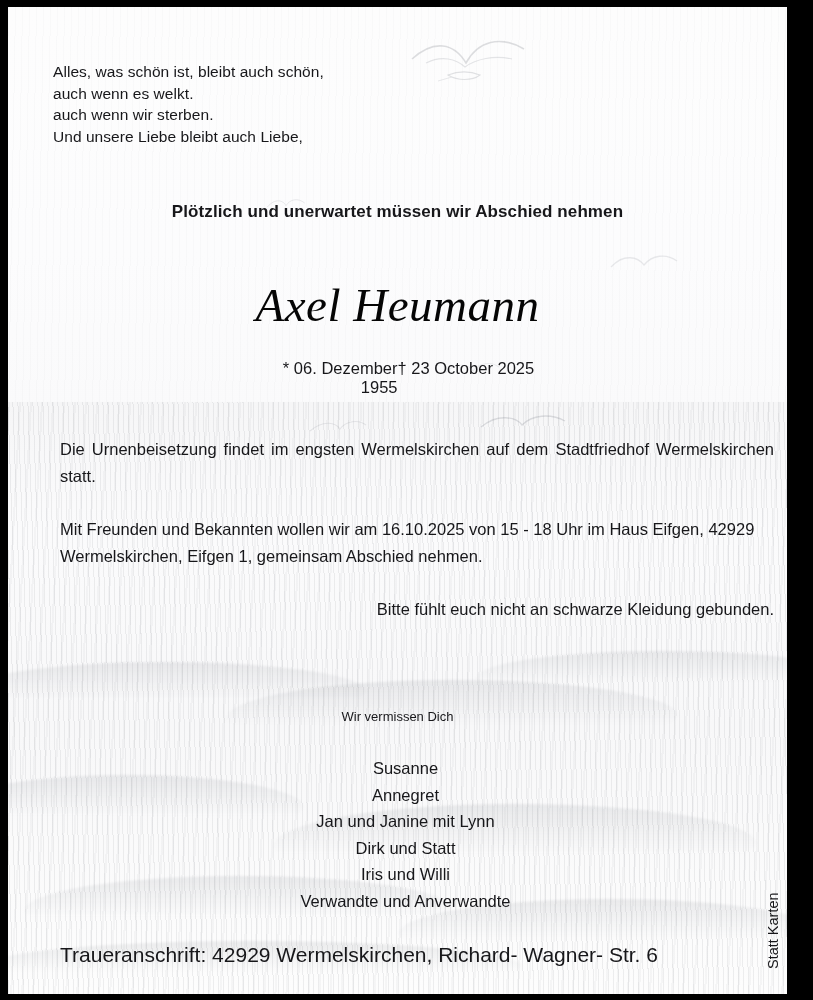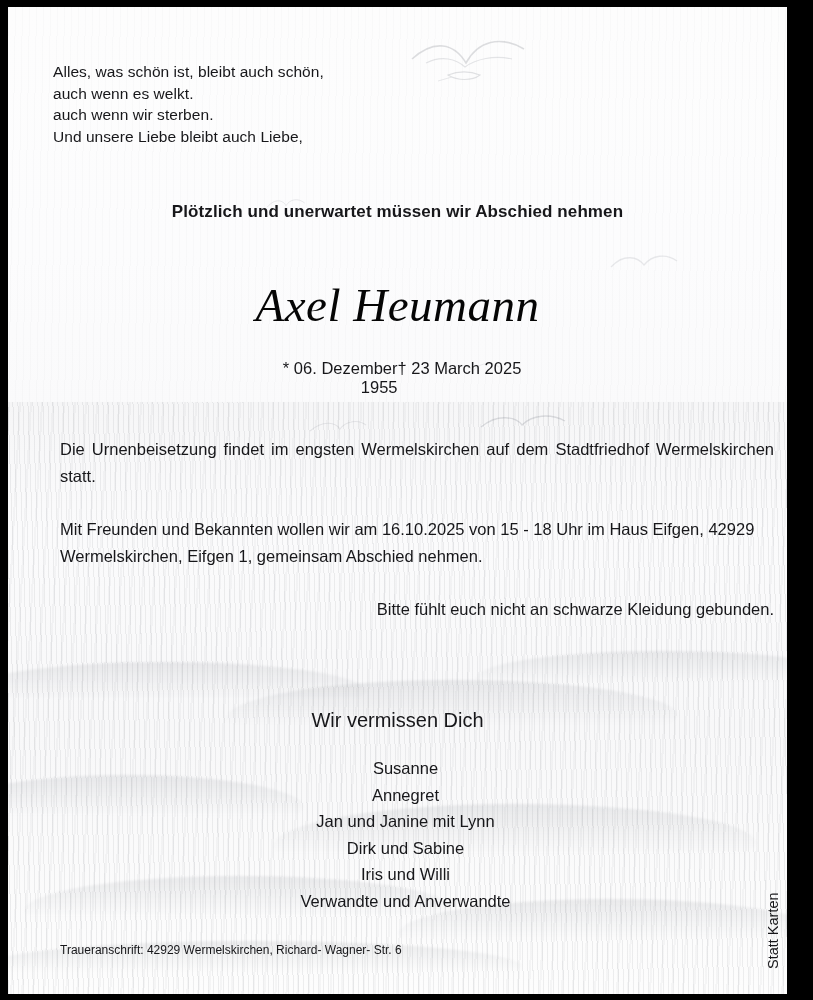--- a/index.html
+++ b/index.html
@@ -160,39 +160,39 @@
   .body p { margin: 0; }
   .body .p1 { text-align: justify; }
   .body .p2 { margin-top: 26px; }
   .body .p3 { margin-top: 26px; text-align: right; }
 
   .closing {
     position: absolute;
     left: 0; right: 0;
     top: 702px;
     text-align: center;
-    font-size: 20px;
+    font-size: 13px;
     color: #17171a;
   }
   .mourners {
     position: absolute;
     left: 0; right: 0;
     top: 748px;
     text-align: center;
     font-size: 16.5px;
     line-height: 26.5px;
     color: #17171a;
   }
   .mourners div { white-space: nowrap; margin-left: 16px; }
 
   .address {
     position: absolute;
     left: 52px;
     top: 936px;
-    font-size: 12px;
+    font-size: 21px;
     color: #17171a;
   }
 
   .statt {
     position: absolute;
     right: 4px;
     top: 872px;
     width: 20px;
     height: 90px;
   }
@@ -270,36 +270,36 @@
         <div>auch wenn wir sterben.</div>
         <div>Und unsere Liebe bleibt auch Liebe,</div>
       </div>
 
       <div class="lead">Plötzlich und unerwartet müssen wir Abschied nehmen</div>
 
       <div class="name">Axel Heumann</div>
 
       <div class="dates">
         <div class="birth">* 06. Dezember 1955</div>
-        <div class="death">† 23 March 2025</div>
+        <div class="death">† 23 October 2025</div>
       </div>
 
       <div class="body">
         <p class="p1">Die Urnenbeisetzung findet im engsten Wermelskirchen auf dem Stadtfriedhof Wermelskirchen statt.</p>
         <p class="p2">Mit Freunden und Bekannten wollen wir am 16.10.2025 von 15 - 18 Uhr im Haus Eifgen, 42929 Wermelskirchen, Eifgen 1, gemeinsam Abschied nehmen.</p>
         <p class="p3">Bitte fühlt euch nicht an schwarze Kleidung gebunden.</p>
       </div>
 
       <div class="closing">Wir vermissen Dich</div>
 
       <div class="mourners">
         <div>Susanne</div>
         <div>Annegret</div>
         <div>Jan und Janine mit Lynn</div>
-        <div>Dirk und Sabine</div>
+        <div>Dirk und Statt</div>
         <div>Iris und Willi</div>
         <div>Verwandte und Anverwandte</div>
       </div>
 
       <div class="address">Traueranschrift: 42929 Wermelskirchen, Richard- Wagner- Str. 6</div>
 
       <div class="statt">
         <span>Statt Karten</span>
       </div>
 

